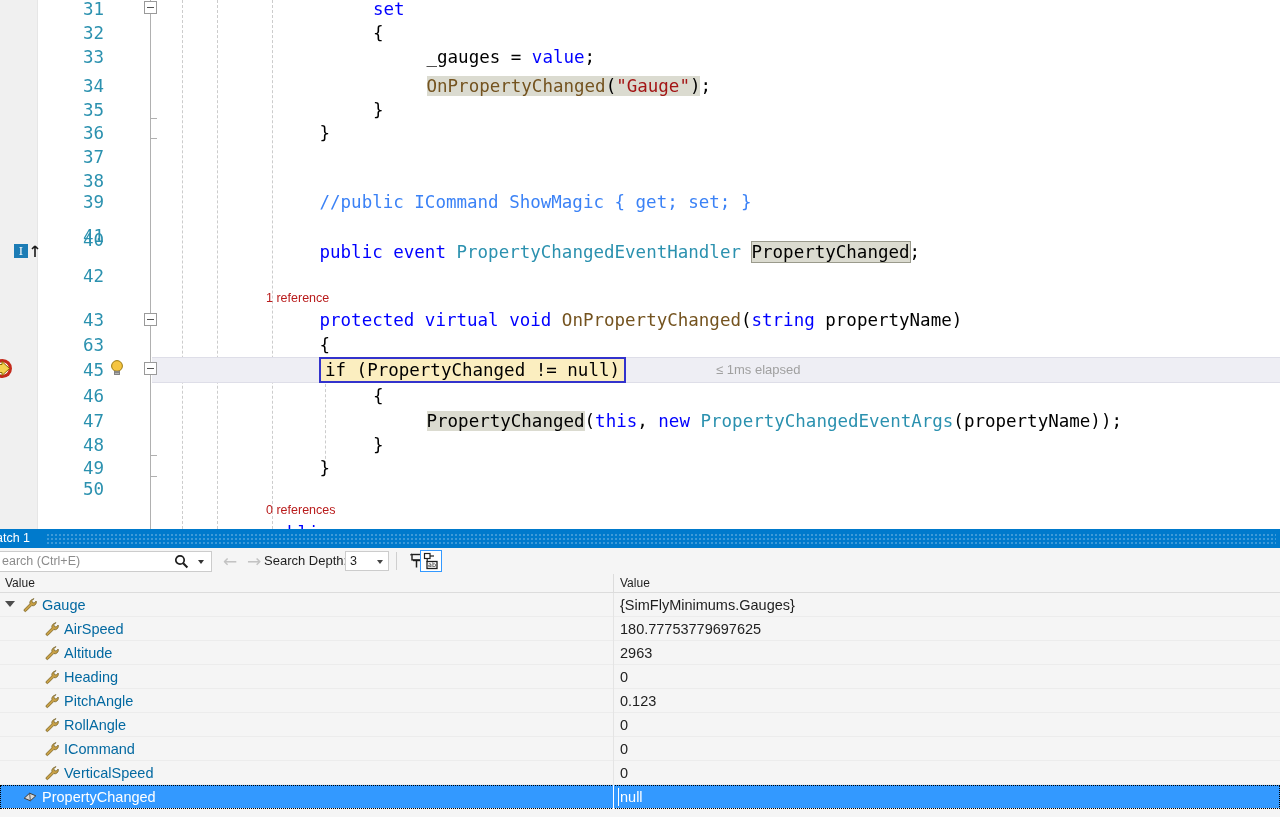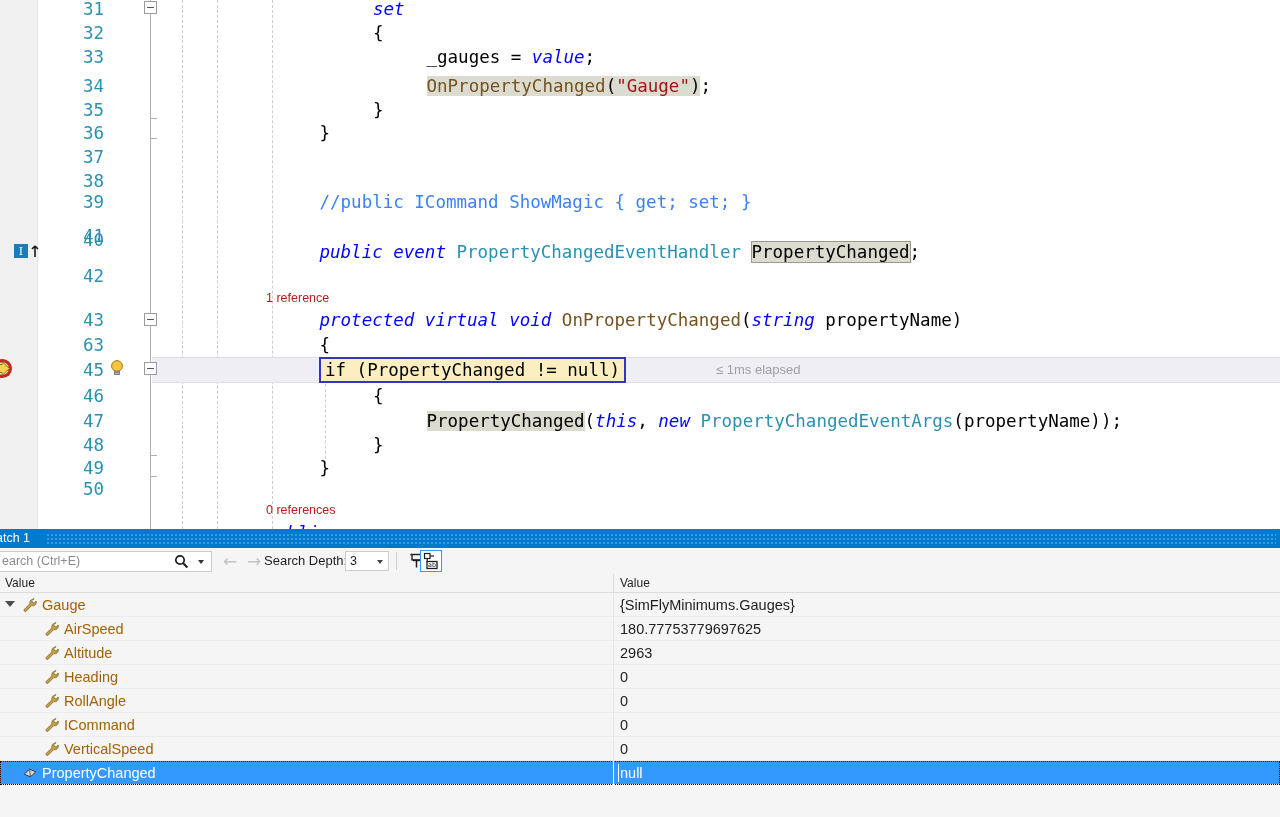--- a/index.html
+++ b/index.html
@@ -42,21 +42,21 @@
   .codetext {
     position: absolute; left: 266px;
     font-family: "DejaVu Sans Mono", monospace;
     font-size: 17.5px;
     line-height: 24px;
     color: #000000;
     white-space: pre;
   }
 
   
-  .kw   { color: #0000ff; font-style: italic; }
+  .kw   { color: #0000ff; }
   .typ  { color: #2b91af; }
   .str  { color: #a31515; }
   .cmt  { color: #3b82f6; }
   .fn   { color: #74531f; }
   .pl   { color: #000000; }
 
   
   .refhl { background: #dbdbd0; }
   .refhl-box { background: #dbdbd0; outline: 1px solid #9a9a8c; }
 
@@ -216,21 +216,21 @@
   .wrow {
     position: relative; width: 1280px; height: 24px;
     background: #f5f5f5;
     border-bottom: 1px solid #ececec;
   }
   .wrow.selected { background: #3399ff; }
   .wrow.selected .wname, .wrow.selected .wval { color: #ffffff; }
   .wrow.selected { outline: 1px dotted #000; outline-offset: -1px; }
   .wname {
     position: absolute; top: 0; line-height: 24px;
-    font-family: "Liberation Sans", sans-serif; font-size: 14.5px; color: #a16207;
+    font-family: "Liberation Sans", sans-serif; font-size: 14.5px; color: #0369a1;
   }
   .wval {
     position: absolute; left: 620px; top: 0; line-height: 24px;
     font-family: "Liberation Sans", sans-serif; font-size: 14.5px; color: #1e1e1e;
   }
   .row-split {
     position: absolute; left: 613px; top: 0; width: 1px; height: 24px; background: #e4e4e4;
   }
   .wrow.selected .row-split { background: #ffffff; }
   .expander {
@@ -430,20 +430,28 @@
             <path d="M11.3 2.2a3.6 3.6 0 0 0-3.4 4.6L2.6 12.1a1.3 1.3 0 1 0 1.8 1.8l5.3-5.3a3.6 3.6 0 0 0 4.5-4.6l-2 2-1.8-.5-.5-1.8 2-2a3.6 3.6 0 0 0-.6-.1z" fill="#c8a046" stroke="#6e5a1e" stroke-width=".7"></path>
           </svg></span>
         <span class="wname" style="left: 64px;">Heading</span>
         <span class="row-split"></span>
         <span class="wval">0</span>
       </div>
       <div class="wrow">
         <span class="wicon" style="left: 44px;"><svg width="16" height="16" viewBox="0 0 16 16">
             <path d="M11.3 2.2a3.6 3.6 0 0 0-3.4 4.6L2.6 12.1a1.3 1.3 0 1 0 1.8 1.8l5.3-5.3a3.6 3.6 0 0 0 4.5-4.6l-2 2-1.8-.5-.5-1.8 2-2a3.6 3.6 0 0 0-.6-.1z" fill="#c8a046" stroke="#6e5a1e" stroke-width=".7"></path>
           </svg></span>
+        <span class="wname" style="left: 64px;">PitchAngle</span>
+        <span class="row-split"></span>
+        <span class="wval">0.123</span>
+      </div>
+      <div class="wrow">
+        <span class="wicon" style="left: 44px;"><svg width="16" height="16" viewBox="0 0 16 16">
+            <path d="M11.3 2.2a3.6 3.6 0 0 0-3.4 4.6L2.6 12.1a1.3 1.3 0 1 0 1.8 1.8l5.3-5.3a3.6 3.6 0 0 0 4.5-4.6l-2 2-1.8-.5-.5-1.8 2-2a3.6 3.6 0 0 0-.6-.1z" fill="#c8a046" stroke="#6e5a1e" stroke-width=".7"></path>
+          </svg></span>
         <span class="wname" style="left: 64px;">RollAngle</span>
         <span class="row-split"></span>
         <span class="wval">0</span>
       </div>
       <div class="wrow">
         <span class="wicon" style="left: 44px;"><svg width="16" height="16" viewBox="0 0 16 16">
             <path d="M11.3 2.2a3.6 3.6 0 0 0-3.4 4.6L2.6 12.1a1.3 1.3 0 1 0 1.8 1.8l5.3-5.3a3.6 3.6 0 0 0 4.5-4.6l-2 2-1.8-.5-.5-1.8 2-2a3.6 3.6 0 0 0-.6-.1z" fill="#c8a046" stroke="#6e5a1e" stroke-width=".7"></path>
           </svg></span>
         <span class="wname" style="left: 64px;">ICommand</span>
         <span class="row-split"></span>

